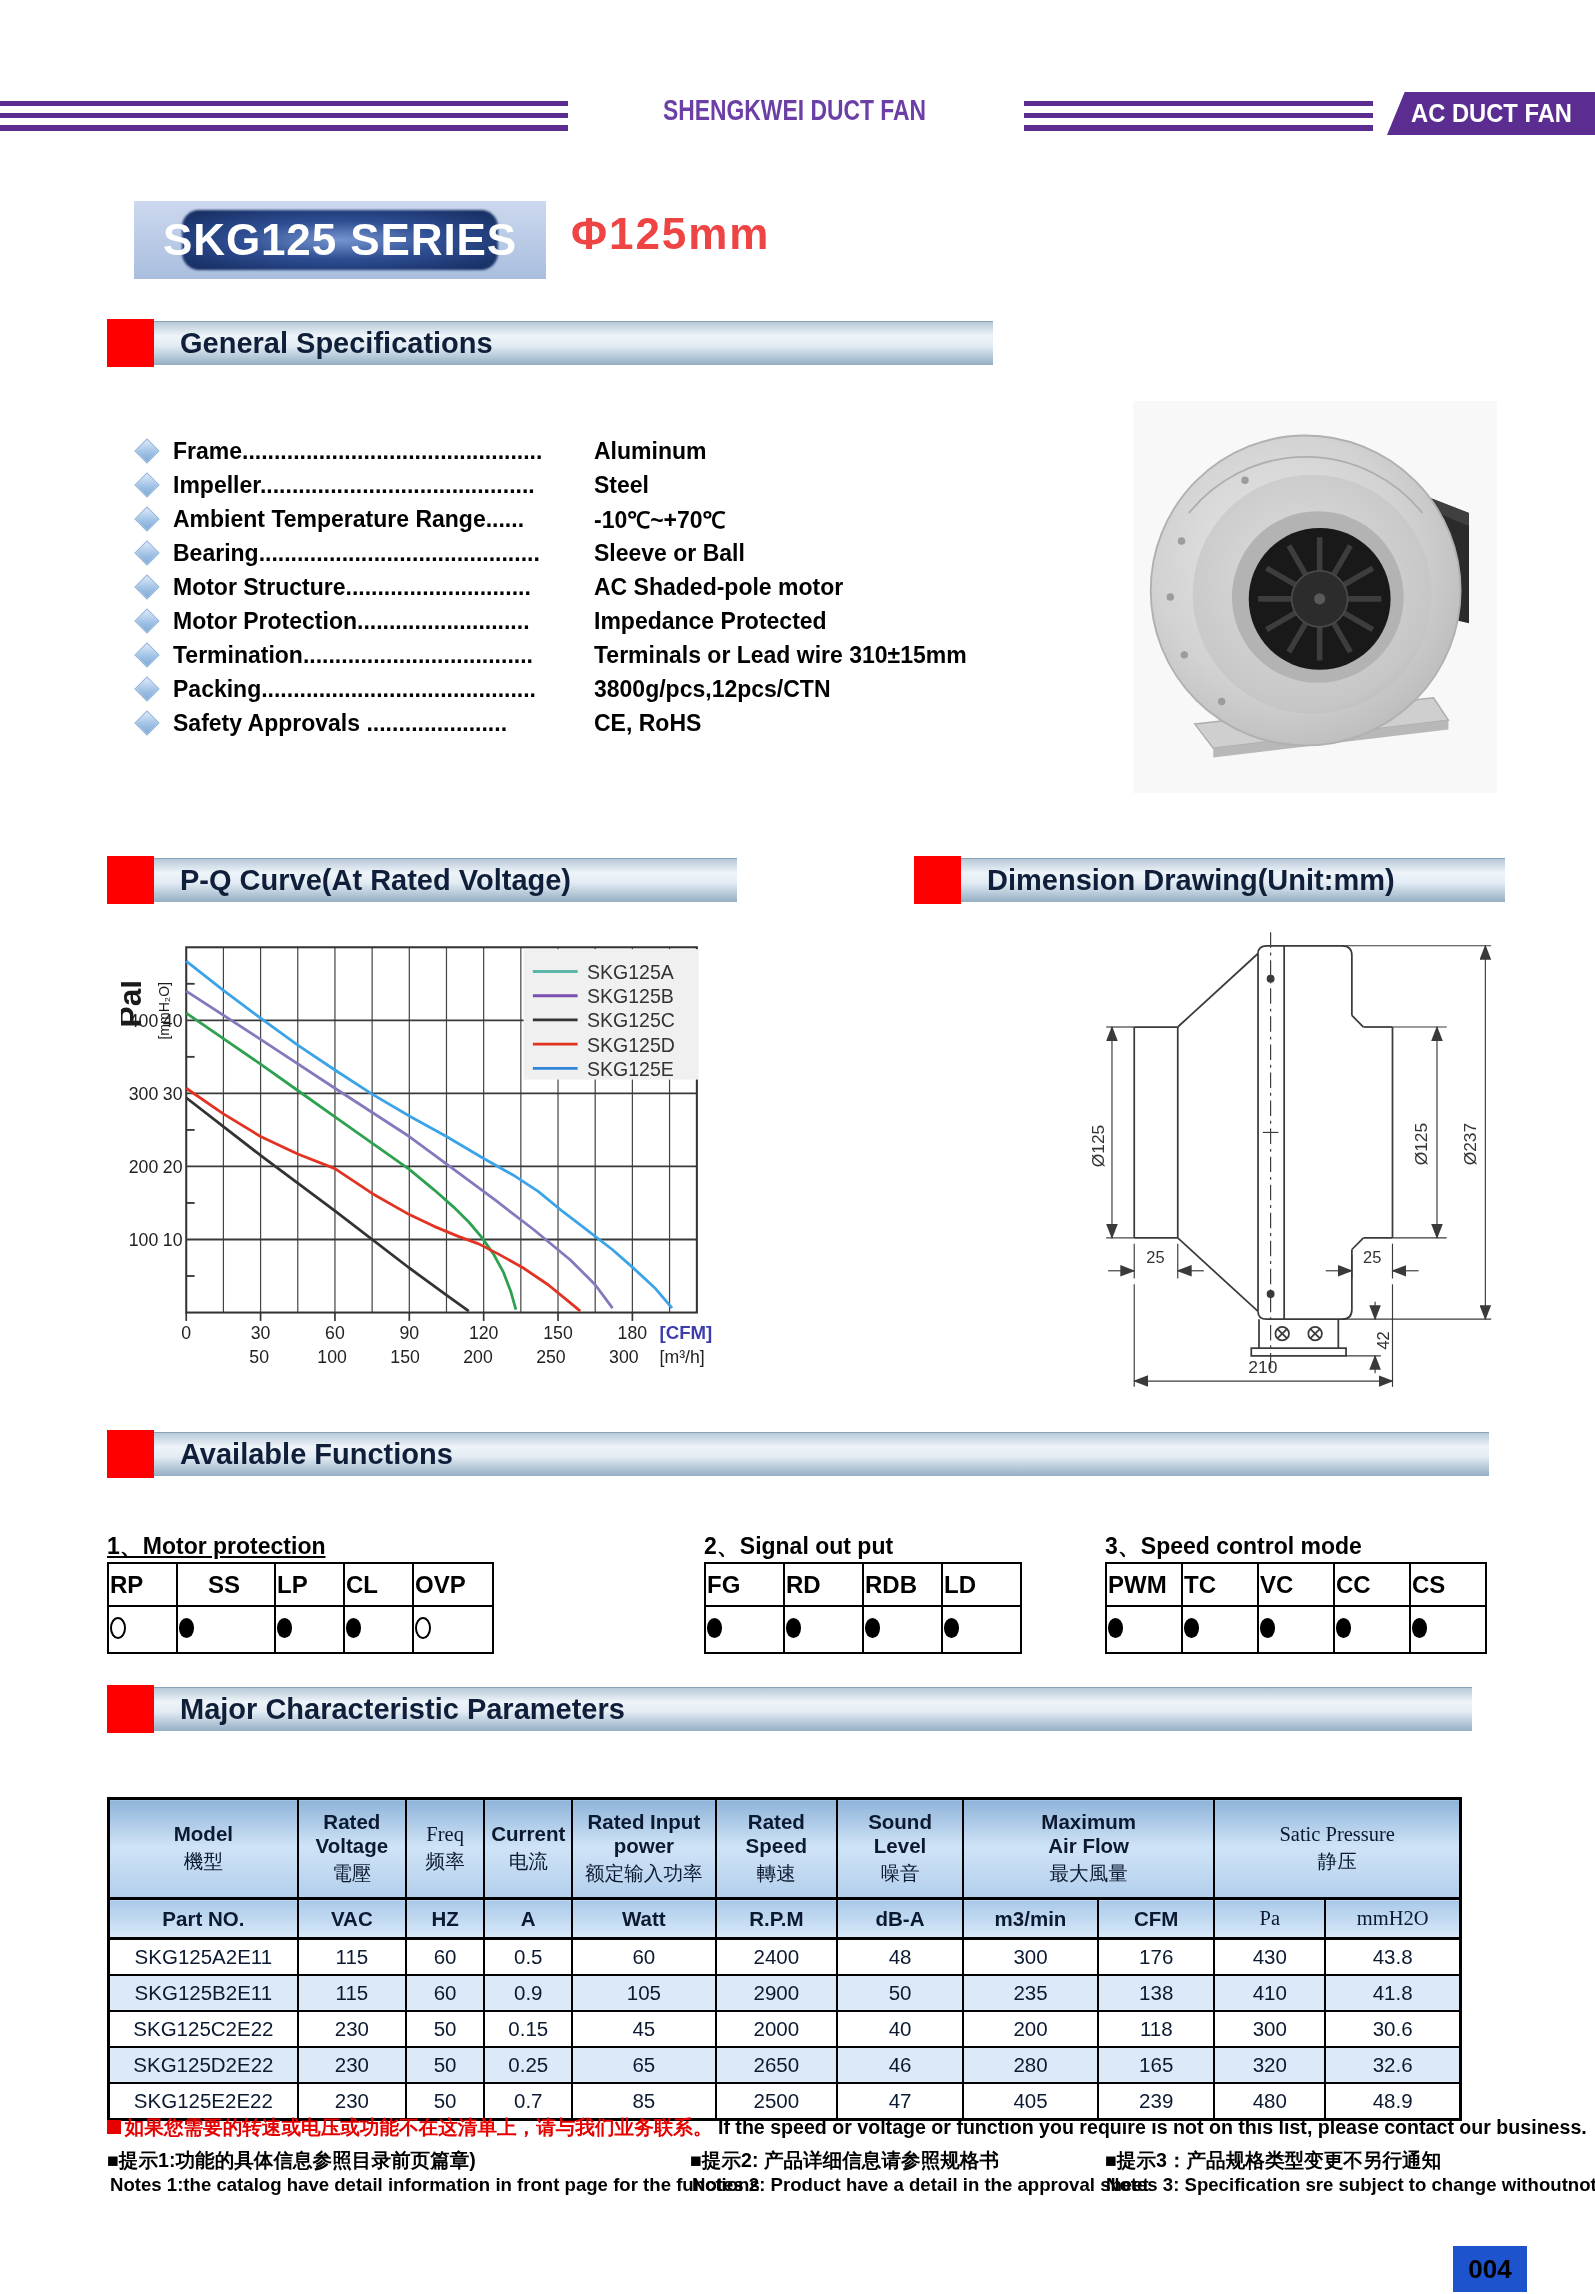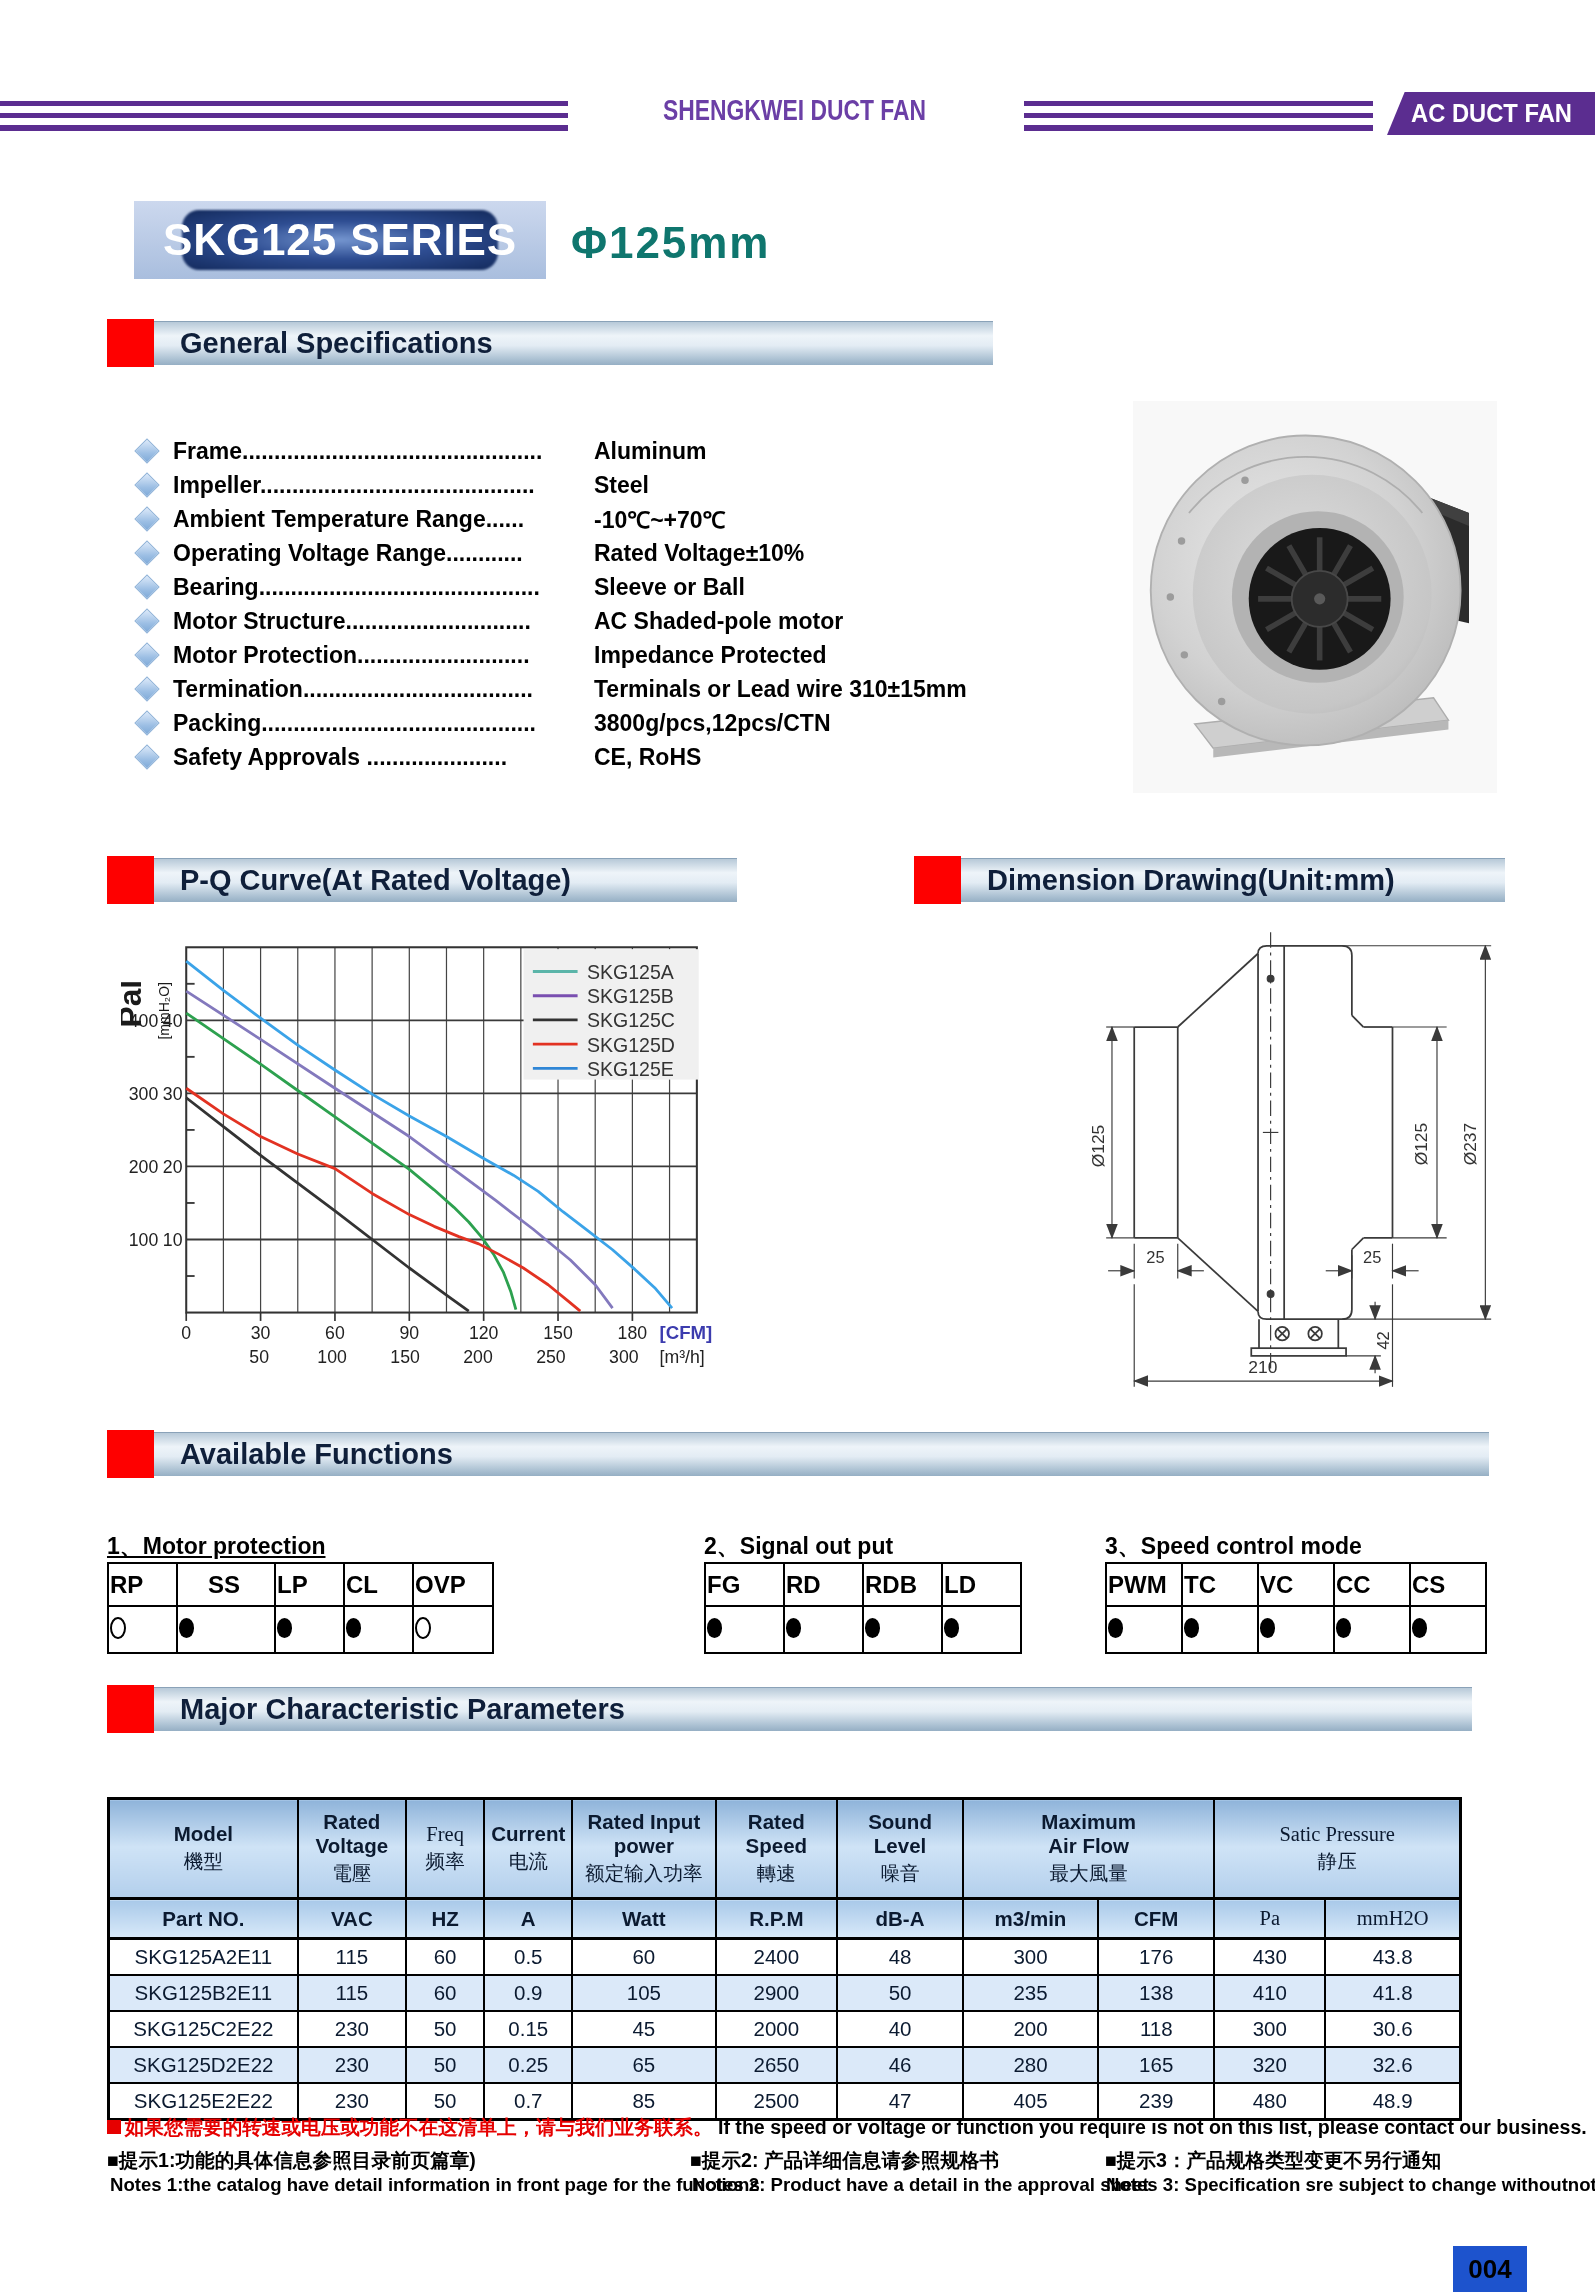--- a/index.html
+++ b/index.html
@@ -14,21 +14,21 @@
        clip-path:polygon(18.6px 0,100% 0,100% 100%,0 100%);color:#fff;font-size:25px;font-weight:bold;
        line-height:43px;text-align:center;transform:scaleX(.95);transform-origin:right;}
   
   .series-box{position:absolute;left:134px;top:201px;width:412px;height:78px;
               background:linear-gradient(180deg,#ccd8ee,#a9bede);}
   .series-inner{position:absolute;left:48px;right:48px;top:9.3px;bottom:9.3px;border-radius:17px;
               background:radial-gradient(ellipse at center,#7495cf 0%,#2e4d92 45%,#132a5c 100%);
               filter:blur(0.9px);}
   .series-text{position:absolute;left:0;top:0;width:100%;height:100%;display:flex;align-items:center;
               justify-content:center;color:#fff;font-size:44px;font-weight:bold;letter-spacing:0.9px;white-space:nowrap;}
-  .phi{position:absolute;left:571px;top:218px;font-size:44px;font-weight:bold;color:#0f766e;letter-spacing:1.9px;}
+  .phi{position:absolute;left:571px;top:209px;font-size:44px;font-weight:bold;color:#ef4444;letter-spacing:1.9px;}
   
   .sec-bar{position:absolute;height:43px;border-top:0.9px solid #8aa2b8;
            background:linear-gradient(180deg,#b7c9d8 0%,#eef4f9 32%,#e3ecf4 55%,#a9bfd1 88%,#96afc4 100%);}
   .red-sq{position:absolute;left:0;top:-2.8px;width:47px;height:48px;background:#fe0000;}
   .sec-title{position:absolute;left:73px;top:0;line-height:43px;font-size:29px;font-weight:bold;color:#0f1f3a;white-space:nowrap;}
   
   .spec-list{position:absolute;left:138px;top:434px;width:839px;}
   .spec-row{height:34px;display:flex;align-items:center;}
   .diamond{width:16px;height:16px;margin-right:17px;flex:none;transform:rotate(45deg);
            background:linear-gradient(135deg,#ddeafa,#9dbfe4 60%,#7ea9d8);border:0.9px solid #8fb2d8;}
@@ -116,25 +116,20 @@
       </div>
       <div class="spec-row">
         <div class="diamond"></div>
         <div class="spec-label" style="">Impeller...........................................</div>
         <div class="spec-value">Steel</div>
       </div>
       <div class="spec-row">
         <div class="diamond"></div>
         <div class="spec-label" style="">Ambient Temperature Range......</div>
         <div class="spec-value">-10℃~+70℃</div>
-      </div>
-      <div class="spec-row">
-        <div class="diamond"></div>
-        <div class="spec-label" style="">Operating Voltage Range............</div>
-        <div class="spec-value">Rated Voltage±10%</div>
       </div>
       <div class="spec-row">
         <div class="diamond"></div>
         <div class="spec-label" style="">Bearing............................................</div>
         <div class="spec-value">Sleeve or Ball</div>
       </div>
       <div class="spec-row">
         <div class="diamond"></div>
         <div class="spec-label" style="">Motor Structure.............................</div>
         <div class="spec-value">AC Shaded-pole motor</div>

